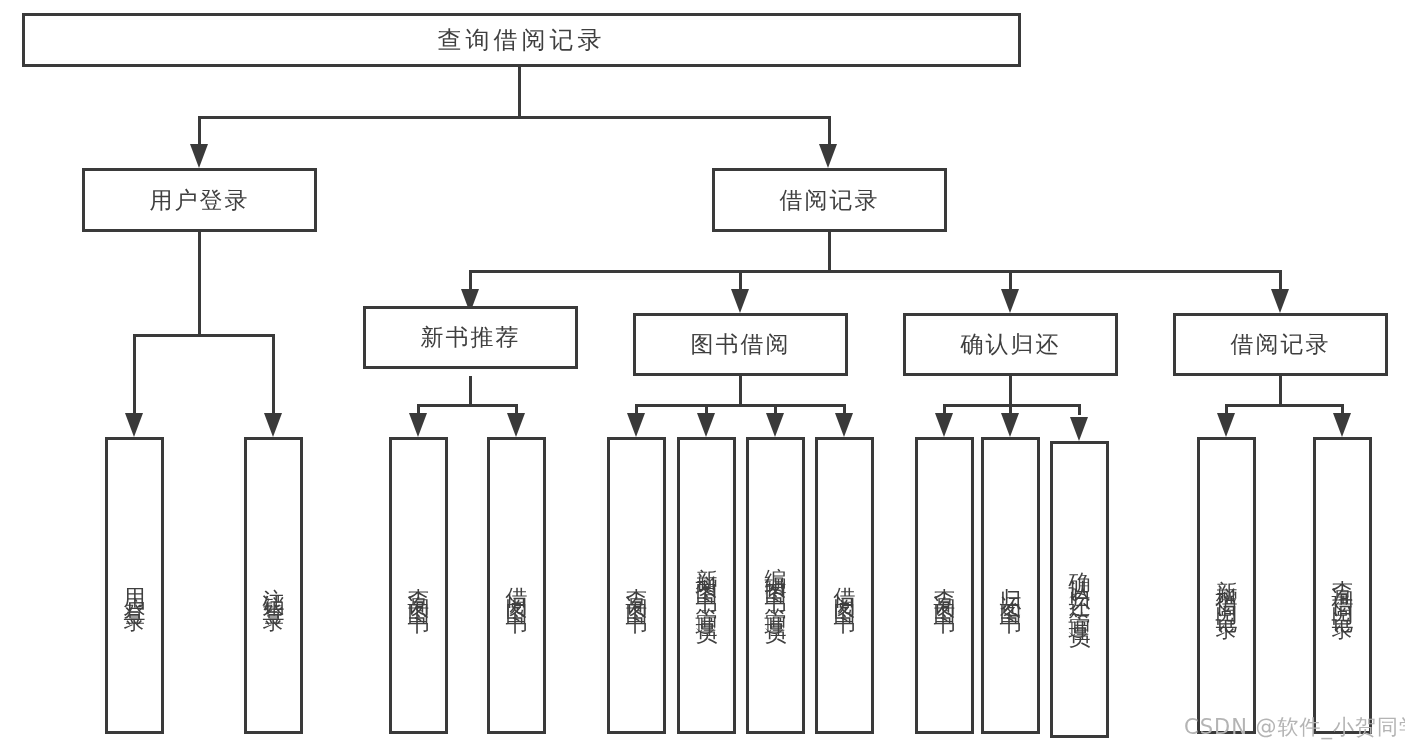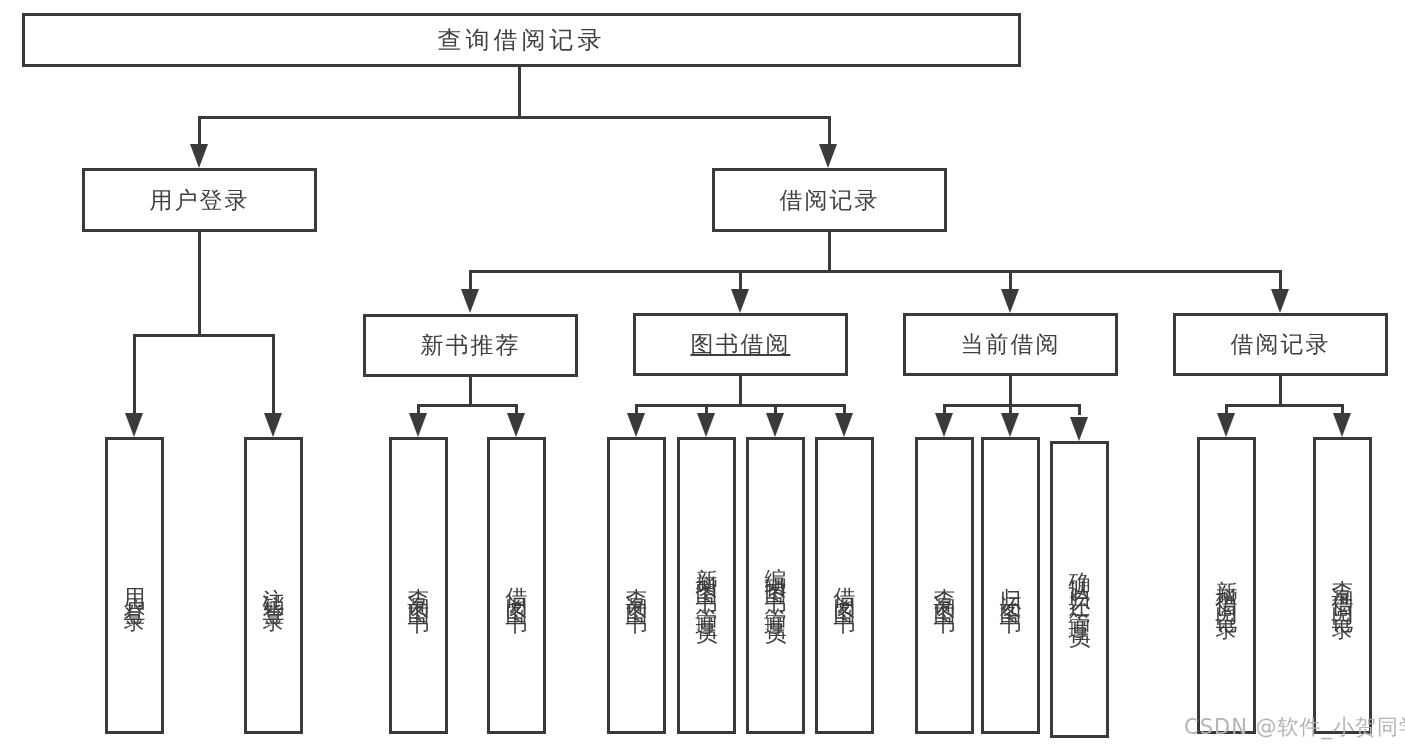--- a/index.html
+++ b/index.html
@@ -65,28 +65,28 @@
   <div class="hline" style="left:469px; top:270px; width:813px;"></div>
   <div class="vline" style="left:469px; top:270px; height:21px;"></div>
   <div class="vline" style="left:739px; top:270px; height:21px;"></div>
   <div class="vline" style="left:1009px; top:270px; height:21px;"></div>
   <div class="vline" style="left:1279px; top:270px; height:21px;"></div>
   <div class="arrow" style="left:461px; top:289px;"></div>
   <div class="arrow" style="left:731px; top:289px;"></div>
   <div class="arrow" style="left:1001px; top:289px;"></div>
   <div class="arrow" style="left:1271px; top:289px;"></div>
 
-  <div class="box" style="left:363px; top:314px; width:215px; height:63px;">
+  <div class="box" style="left:363px; top:306px; width:215px; height:63px;">
     <span class="lbl">新书推荐</span>
   </div>
-  <div class="box" style="left:633px; top:313px; width:215px; height:63px;text-decoration:underline;">
+  <div class="box" style="left:633px; top:313px; width:215px; height:63px;">
     <span class="lbl">图书借阅</span>
   </div>
   <div class="box" style="left:903px; top:313px; width:215px; height:63px;">
-    <span class="lbl">当前借阅</span>
+    <span class="lbl">确认归还</span>
   </div>
   <div class="box" style="left:1173px; top:313px; width:215px; height:63px;">
     <span class="lbl">借阅记录</span>
   </div>
 
   <div class="vline" style="left:469px; top:376px; height:31px;"></div>
   <div class="hline" style="left:417px; top:404px; width:101px;"></div>
   <div class="vline" style="left:417px; top:404px; height:11px;"></div>
   <div class="vline" style="left:515px; top:404px; height:11px;"></div>
   <div class="arrow" style="left:409px; top:413px;"></div>

